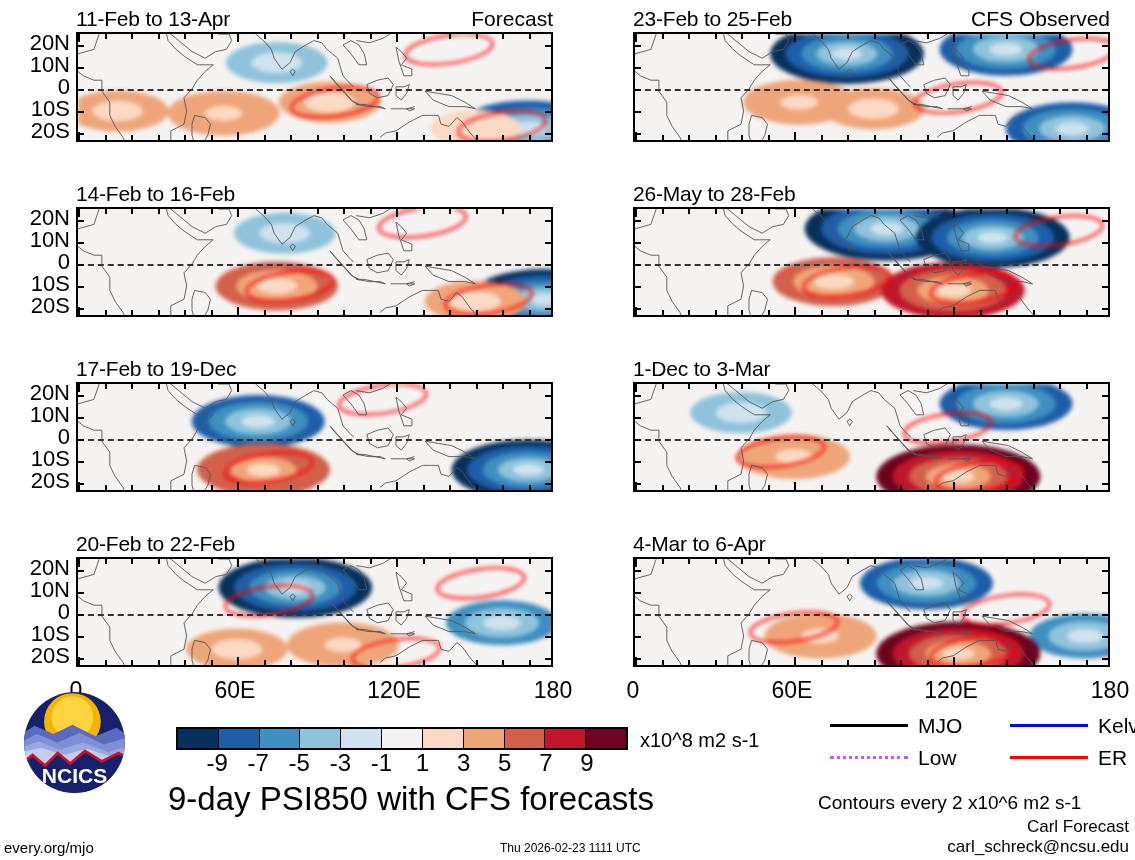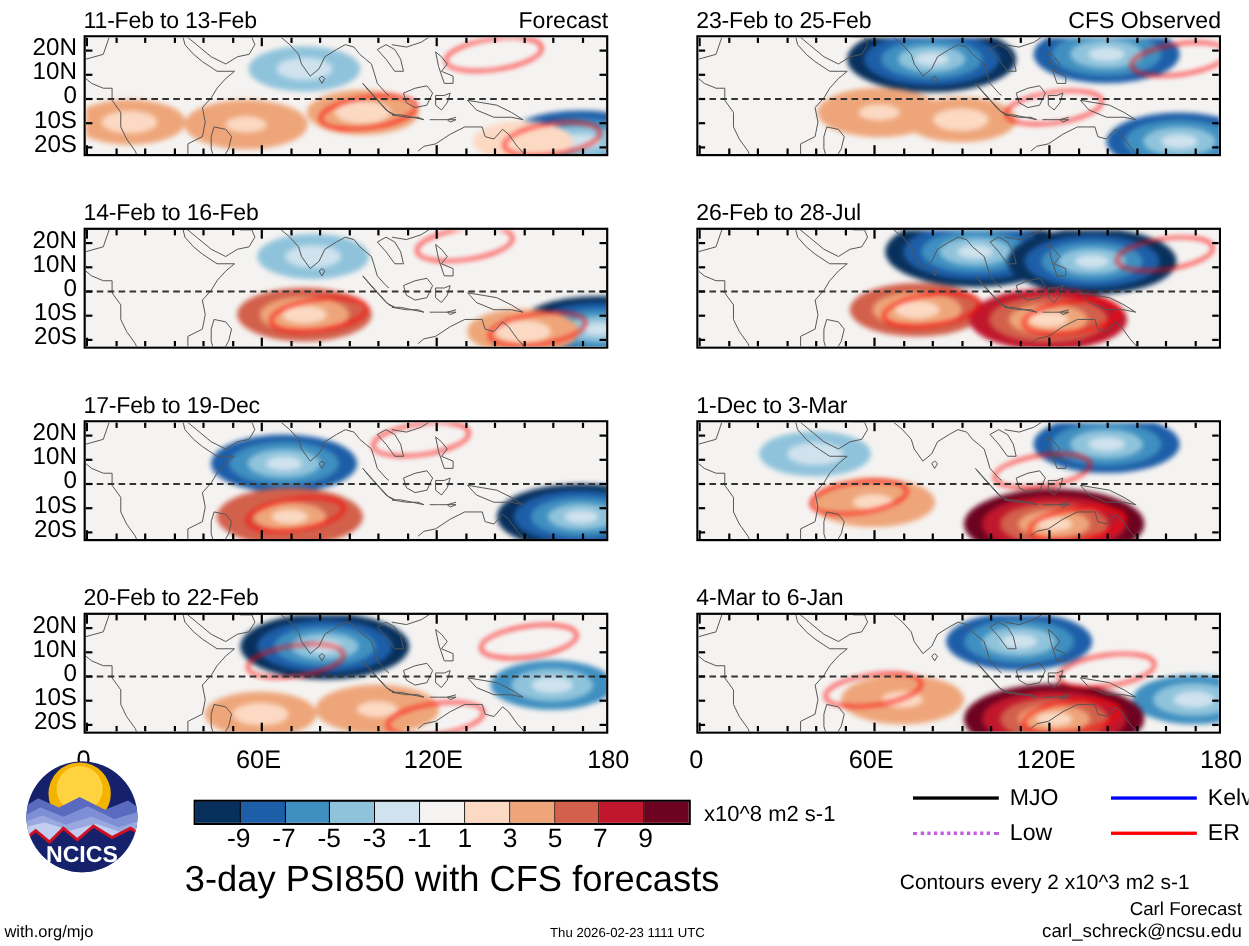--- a/index.html
+++ b/index.html
@@ -86,21 +86,21 @@
   #stamp{position:absolute;font-size:12px;line-height:12px;white-space:nowrap;}
 
   
   #logo{position:absolute;width:105px;height:105px;}
 </style>
 </head>
 <body>
 
 <div id="panels-root">
     <div class="panel" style="left: 76px; top: 32px; width: 477px; height: 110px;">
-      <div class="panel-title">11-Feb to 13-Feb</div>
+      <div class="panel-title">11-Feb to 13-Apr</div>
       <div class="panel-corner">Forecast</div>
       <div class="map" style="width: 477px; height: 110px;">
         <div class="map-inner">
           <div style="position: absolute; inset: 0px; background: rgb(245, 243, 241);"></div>
           <svg width="477" height="110" viewBox="0 0 477 110" style="position: absolute; left: 0px; top: 0px; filter: blur(2.2px);">
             <defs></defs>
             <ellipse cx="198.75" cy="28.6" rx="50.8" ry="20.6" fill="#8fc3db"></ellipse>
             <ellipse cx="198.75" cy="28.6" rx="25.4" ry="10.3" fill="#cfe2ee"></ellipse>
             <ellipse cx="450.5" cy="94.6" rx="71.6" ry="28.2" fill="#1d5ea8"></ellipse>
             <ellipse cx="450.5" cy="94.6" rx="53.699999999999996" ry="21.15" fill="#3f8fc0"></ellipse>
@@ -383,21 +383,21 @@
       </div>
     </div>
     <div class="ylabs" style="left: 0px; top: 207px; height: 110px;">
       <div class="ylab" style="top: 11px;">20N</div>
       <div class="ylab" style="top: 33px;">10N</div>
       <div class="ylab" style="top: 55px;">0</div>
       <div class="ylab" style="top: 77px;">10S</div>
       <div class="ylab" style="top: 99px;">20S</div>
     </div>
     <div class="panel" style="left: 633px; top: 207px; width: 477px; height: 110px;">
-      <div class="panel-title">26-Feb to 28-Jul</div>
+      <div class="panel-title">26-May to 28-Feb</div>
       <div class="map" style="width: 477px; height: 110px;">
         <div class="map-inner">
           <div style="position: absolute; inset: 0px; background: rgb(245, 243, 241);"></div>
           <svg width="477" height="110" viewBox="0 0 477 110" style="position: absolute; left: 0px; top: 0px; filter: blur(2.2px);">
             <defs></defs>
             <ellipse cx="251.75" cy="19.800000000000004" rx="82" ry="32" fill="#08305c"></ellipse>
             <ellipse cx="251.75" cy="19.800000000000004" rx="65.60000000000001" ry="25.6" fill="#1d5ea8"></ellipse>
             <ellipse cx="251.75" cy="19.800000000000004" rx="49.199999999999996" ry="19.2" fill="#3f8fc0"></ellipse>
             <ellipse cx="251.75" cy="19.800000000000004" rx="32.800000000000004" ry="12.8" fill="#8fc3db"></ellipse>
             <ellipse cx="251.75" cy="19.800000000000004" rx="16.400000000000002" ry="6.4" fill="#cfe2ee"></ellipse>
@@ -769,21 +769,21 @@
       </div>
     </div>
     <div class="ylabs" style="left: 0px; top: 557px; height: 110px;">
       <div class="ylab" style="top: 11px;">20N</div>
       <div class="ylab" style="top: 33px;">10N</div>
       <div class="ylab" style="top: 55px;">0</div>
       <div class="ylab" style="top: 77px;">10S</div>
       <div class="ylab" style="top: 99px;">20S</div>
     </div>
     <div class="panel" style="left: 633px; top: 557px; width: 477px; height: 110px;">
-      <div class="panel-title">4-Mar to 6-Jan</div>
+      <div class="panel-title">4-Mar to 6-Apr</div>
       <div class="map" style="width: 477px; height: 110px;">
         <div class="map-inner">
           <div style="position: absolute; inset: 0px; background: rgb(245, 243, 241);"></div>
           <svg width="477" height="110" viewBox="0 0 477 110" style="position: absolute; left: 0px; top: 0px; filter: blur(2.2px);">
             <defs></defs>
             <ellipse cx="291.5" cy="24.199999999999996" rx="66.4" ry="26.299999999999997" fill="#1d5ea8"></ellipse>
             <ellipse cx="291.5" cy="24.199999999999996" rx="49.800000000000004" ry="19.724999999999998" fill="#3f8fc0"></ellipse>
             <ellipse cx="291.5" cy="24.199999999999996" rx="33.2" ry="13.149999999999999" fill="#8fc3db"></ellipse>
             <ellipse cx="291.5" cy="24.199999999999996" rx="16.6" ry="6.574999999999999" fill="#cfe2ee"></ellipse>
             <ellipse cx="450.5" cy="77" rx="56" ry="22.5" fill="#3f8fc0"></ellipse>
@@ -945,18 +945,18 @@
     <div class="leg-row" style="left: 0px; top: 32px;">
       <span class="leg-line" style="border-top: 3px dotted rgb(192, 96, 224);"></span>
       <span class="leg-label">Low</span>
     </div>
     <div class="leg-row" style="left: 180px; top: 32px;">
       <span class="leg-line" style="border-top: 3px solid rgb(255, 0, 0);"></span>
       <span class="leg-label">ER</span>
     </div>
   </div>
 
-<div id="main-title" style="left: 168px; top: 782px;">3-day PSI850 with CFS forecasts</div>
-<div id="contours-note" style="left: 818px; top: 793px;">Contours every 2 x10^3 m2 s-1</div>
+<div id="main-title" style="left: 168px; top: 782px;">9-day PSI850 with CFS forecasts</div>
+<div id="contours-note" style="left: 818px; top: 793px;">Contours every 2 x10^6 m2 s-1</div>
 <div id="author" style="right: 6px; top: 818px;">Carl Forecast</div>
 <div id="email" style="right: 6px; top: 838px;">carl_schreck@ncsu.edu</div>
-<div id="site" style="left: 4px; top: 840px;">with.org/mjo</div>
+<div id="site" style="left: 4px; top: 840px;">every.org/mjo</div>
 <div id="stamp" style="left: 500px; top: 842px;">Thu 2026-02-23 1111 UTC</div>
 
 </body></html>

